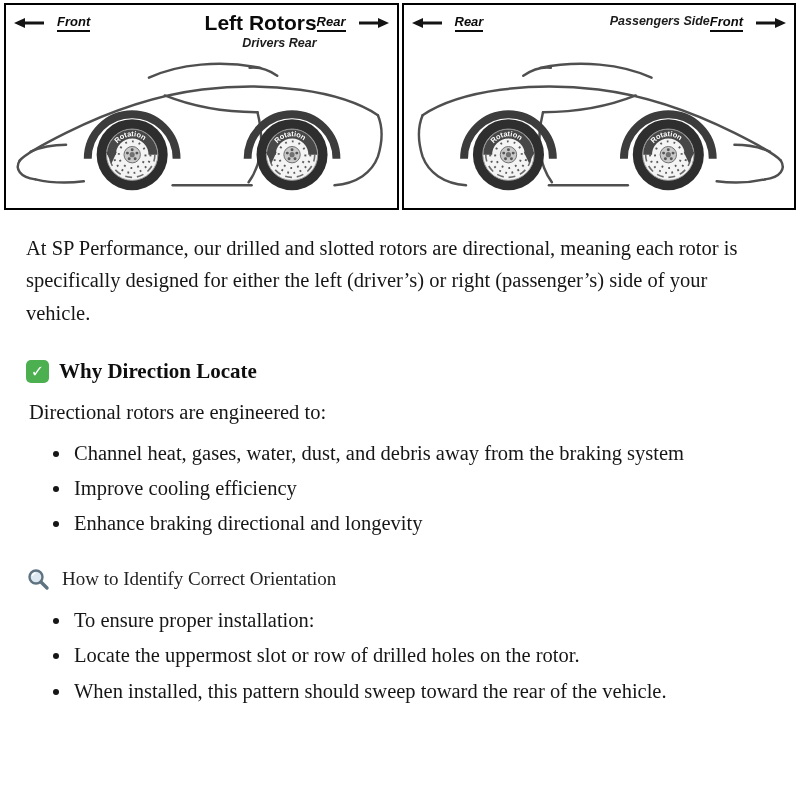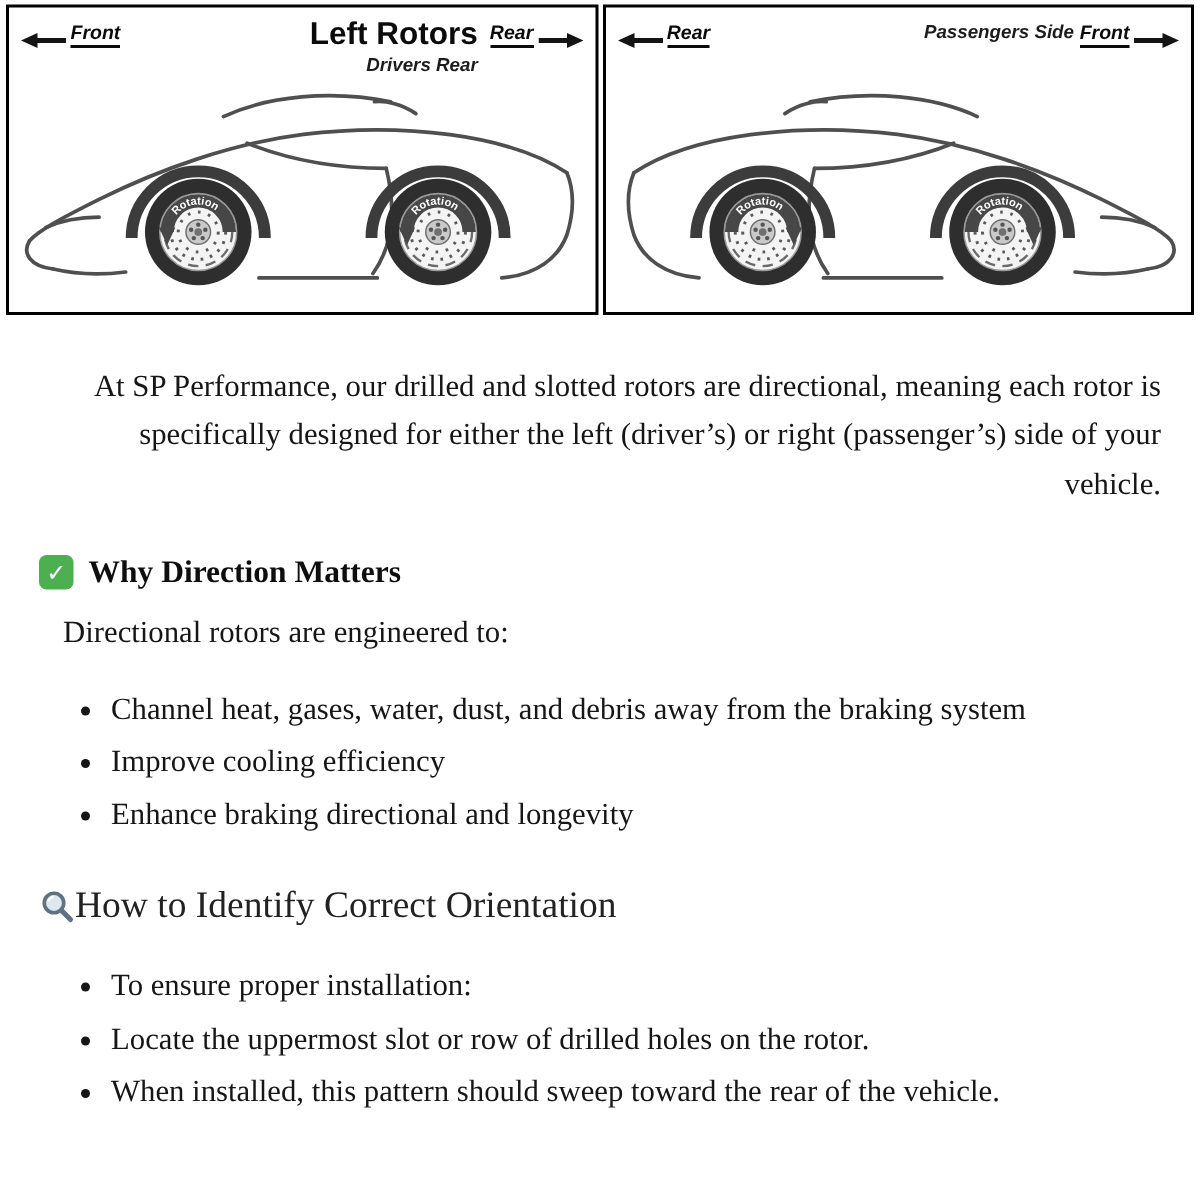--- a/index.html
+++ b/index.html
@@ -8,36 +8,36 @@
 
   
   .diagram{display:flex;gap:3px;padding:3px 4px 0;}
   .panel{border:2px solid #000;width:50%;height:207px;box-sizing:border-box;
          position:relative;background:#fff;}
   .panel-header{display:flex;justify-content:space-between;align-items:flex-start;
                 padding:6px 8px 0;font-family:"Liberation Sans", sans-serif;}
   .panel-title-wrap{text-align:right;margin-top:1px;flex:1;}
   .panel-title{font-weight:bold;font-size:21px;line-height:1.05;color:#0b0b0b;}
   .panel-subtitle{font-weight:bold;font-style:italic;font-size:12.5px;margin-top:2px;color:#1c1c1c;}
-  .dir{display:flex;align-items:flex-end;gap:3px;margin-top:4px;min-width:70px;}
+  .dir{display:flex;align-items:center;gap:13px;margin-top:4px;min-width:70px;}
   .dir.right{justify-content:flex-end;}
   .dir-text{font-weight:bold;font-style:italic;font-size:13px;color:#0b0b0b;
             border-bottom:2px solid #0b0b0b;line-height:1.15;}
   .arrow-svg{display:block;}
   .car{position:absolute;left:0;bottom:2px;width:100%;height:150px;}
 
   
   .content{padding:12px 26px 0;font-size:20.5px;line-height:1.58;color:#161616;}
-  .intro{margin:20px 0 4px;text-align:right;}
+  .intro{margin:10px 0 4px;}
   .sec-h{display:flex;align-items:center;gap:10px;font-size:21px;margin:26px 0 8px;}
   .sec-h .h-text{font-weight:bold;color:#0e0e0e;}
-  .sec-h2{display:flex;align-items:center;gap:0;font-size:25px;margin:24px 0 10px;}
+  .sec-h2{display:flex;align-items:center;gap:12px;font-size:19px;margin:24px 0 10px;}
   .sec-h2 .h-text{font-weight:normal;color:#222;}
-  .lead{margin:8px 16px 2px;}
-  ul{margin:18px 0 6px;padding-left:46px;}
+  .lead{margin:8px 3px 2px;}
+  ul{margin:8px 0 6px;padding-left:46px;}
   li{margin:3px 0;padding-left:2px;}
 
   .check-icon{width:23px;height:23px;background:#4caf50;border-radius:5px;
               display:inline-flex;align-items:center;justify-content:center;
               color:#fff;font-size:16px;font-weight:bold;flex:0 0 auto;
               font-family:"DejaVu Sans", sans-serif;}
   .mag-icon{display:inline-flex;flex:0 0 auto;}
 </style>
 </head>
 <body>
@@ -200,21 +200,21 @@
     </svg>
   </div>
 </div>
 
 <div class="content">
 
   <p class="intro">At SP Performance, our drilled and slotted rotors are directional, meaning each rotor is specifically designed for either the left (driver’s) or right (passenger’s) side of your vehicle.</p>
 
   <div class="sec-h">
     <span class="check-icon">✓</span>
-    <span class="h-text">Why Direction Matters</span>
+    <span class="h-text">Why Direction Locate</span>
   </div>
 
   <p class="lead">Directional rotors are engineered to:</p>
 
   <ul>
     <li>Channel heat, gases, water, dust, and debris away from the braking system</li>
     <li>Improve cooling efficiency</li>
     <li>Enhance braking directional and longevity</li>
   </ul>
 

